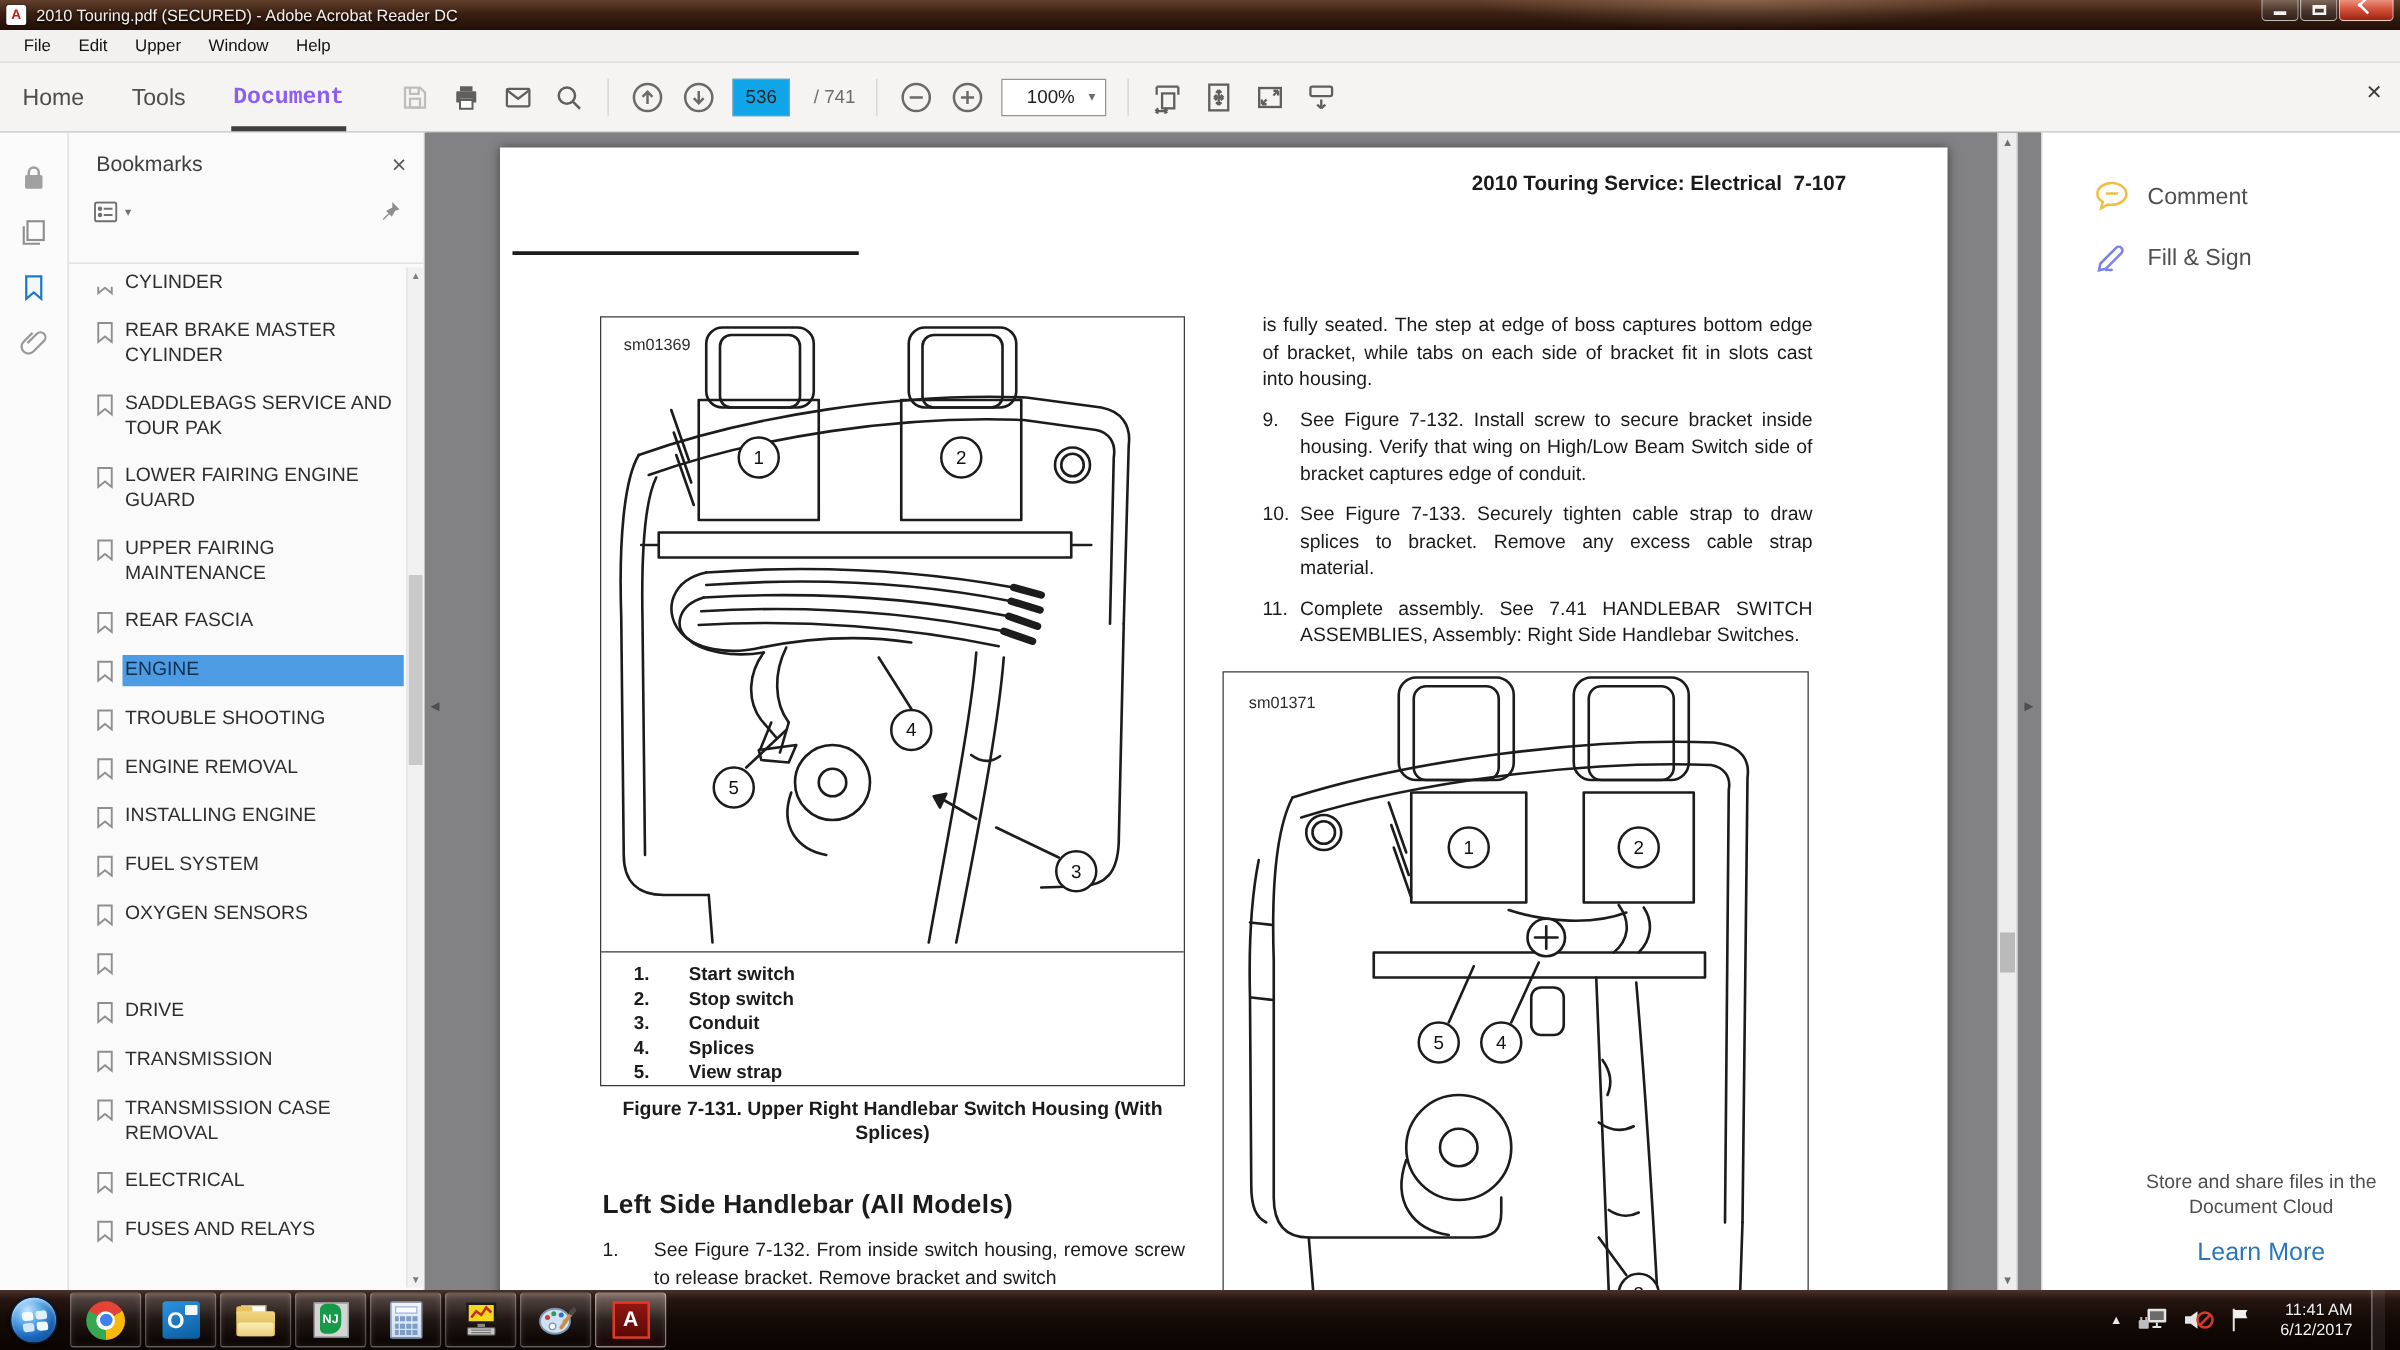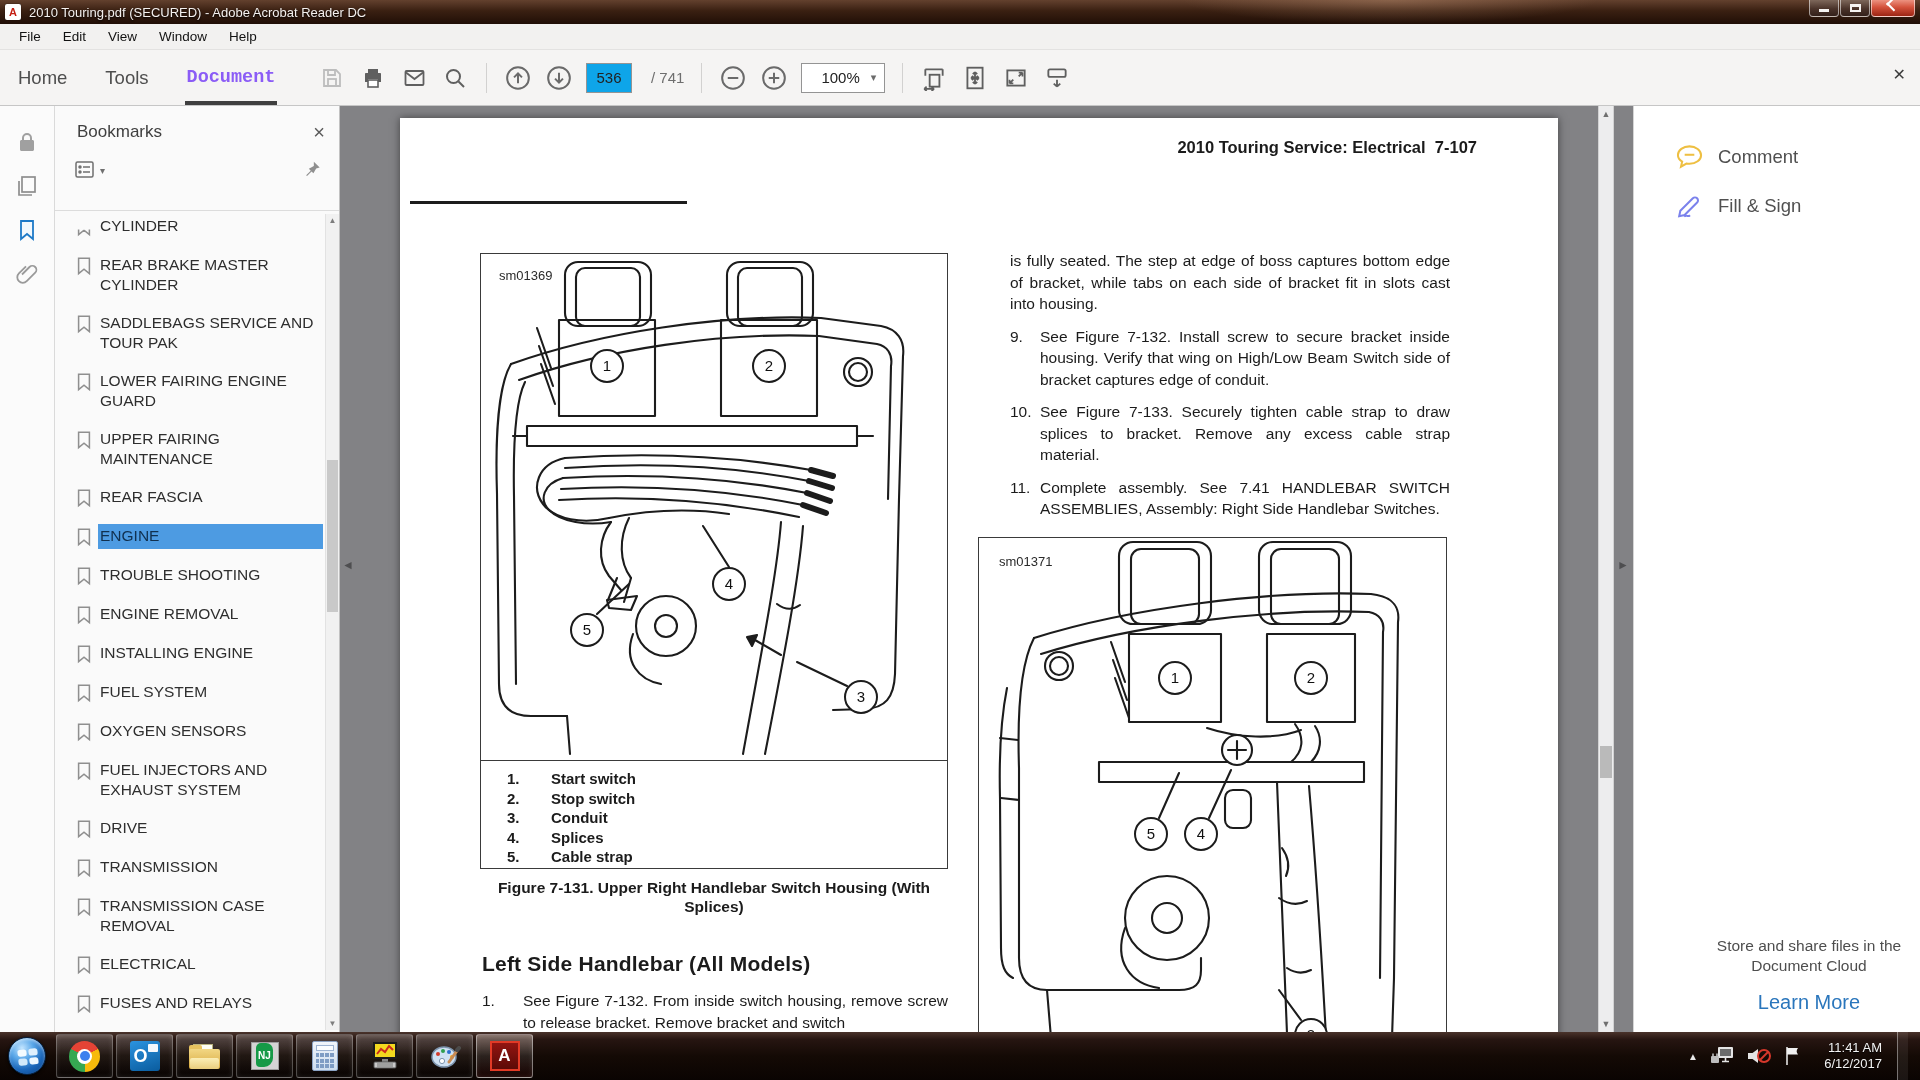--- a/index.html
+++ b/index.html
@@ -174,21 +174,21 @@
     <div class="wb close">
         <div class="g-x1"></div>
         <div class="g-x2"></div>
       </div>
   </div>
 </div>
 
 <div class="menubar">
   <div class="mitem">File</div>
   <div class="mitem">Edit</div>
-  <div class="mitem">View</div>
+  <div class="mitem">Upper</div>
   <div class="mitem">Window</div>
   <div class="mitem">Help</div>
 </div>
 
 <div class="toolbar">
   <div class="tabs">
     <div class="tab">Home</div>
     <div class="tab">Tools</div>
     <div class="tab active">Document</div>
   </div>
@@ -390,21 +390,20 @@
     <div class="bmitem">
       <svg class="bmflag" width="18" height="20" viewBox="0 0 20 22">
           <path d="M4 2.5h12v17l-6-5-6 5z" fill="none" stroke="#8f8f8f" stroke-width="1.7"></path>
         </svg>
       <div class="bmlabel">OXYGEN SENSORS</div>
     </div>
     <div class="bmitem">
       <svg class="bmflag" width="18" height="20" viewBox="0 0 20 22">
           <path d="M4 2.5h12v17l-6-5-6 5z" fill="none" stroke="#8f8f8f" stroke-width="1.7"></path>
         </svg>
-      <div class="bmlabel">FUEL INJECTORS AND EXHAUST SYSTEM</div>
     </div>
     <div class="bmitem">
       <svg class="bmflag" width="18" height="20" viewBox="0 0 20 22">
           <path d="M4 2.5h12v17l-6-5-6 5z" fill="none" stroke="#8f8f8f" stroke-width="1.7"></path>
         </svg>
       <div class="bmlabel">DRIVE</div>
     </div>
     <div class="bmitem">
       <svg class="bmflag" width="18" height="20" viewBox="0 0 20 22">
           <path d="M4 2.5h12v17l-6-5-6 5z" fill="none" stroke="#8f8f8f" stroke-width="1.7"></path>
@@ -528,21 +527,21 @@
         <div class="lrow">
             <div class="lnum">3.</div>
             <div class="lt">Conduit</div>
           </div>
         <div class="lrow">
             <div class="lnum">4.</div>
             <div class="lt">Splices</div>
           </div>
         <div class="lrow">
             <div class="lnum">5.</div>
-            <div class="lt">Cable strap</div>
+            <div class="lt">View strap</div>
           </div>
       </div>
     </div>
 
     <div class="caption">Figure 7-131. Upper Right Handlebar Switch Housing (With Splices)</div>
 
     <div class="sechead">Left Side Handlebar (All Models)</div>
     <div class="leftstep step">
       <div class="stepnum">1.</div>
       <div class="steptext">See Figure 7-132. From inside switch housing, remove screw to release bracket. Remove bracket and switch</div>

